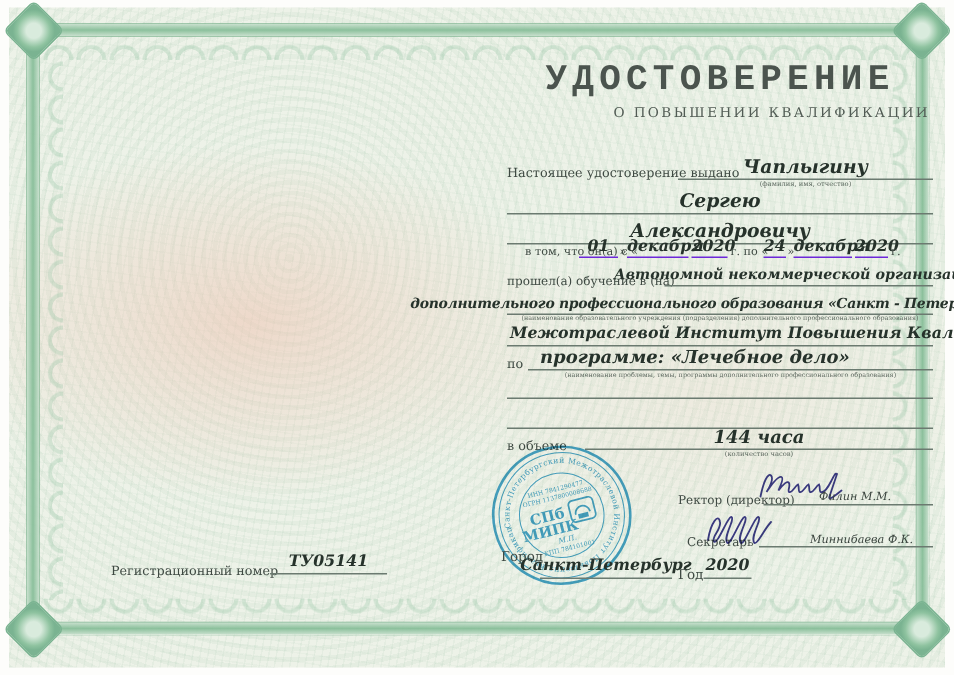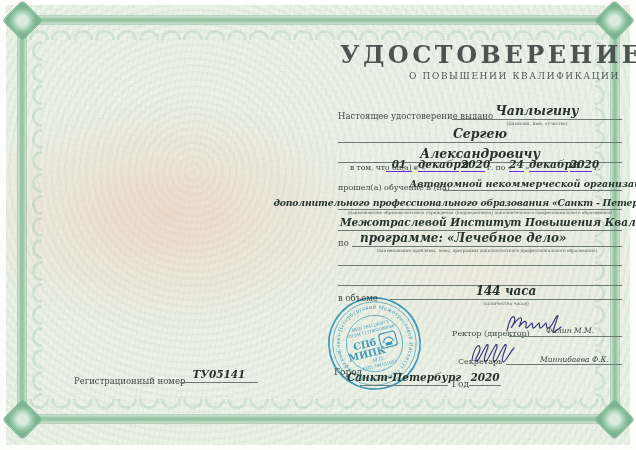--- a/index.html
+++ b/index.html
@@ -17,21 +17,21 @@
   .band-v{background:linear-gradient(90deg,#c6dfcc,#85bd97 50%,#c6dfcc);box-shadow:0 0 0 .5px #7fb591;}
   .corner{position:absolute;width:27px;height:27px;transform:rotate(45deg);
     background:radial-gradient(circle at 50% 50%, #d9ebdd 0 5px, #8fc3a0 11px, #7ab391 14px);
     box-shadow:0 0 0 1px #7ab391;border-radius:3px;}
   .lace{position:absolute;opacity:.5;}
   .lace-h-top{background:radial-gradient(circle at 11px 14px, rgba(255,255,255,0) 7px, rgba(139,192,157,.55) 7.5px, rgba(139,192,157,.55) 9.5px, rgba(255,255,255,0) 10.5px);background-size:22px 14px;background-repeat:repeat-x;}
   .lace-h-bot{background:radial-gradient(circle at 11px 0px, rgba(255,255,255,0) 7px, rgba(139,192,157,.55) 7.5px, rgba(139,192,157,.55) 9.5px, rgba(255,255,255,0) 10.5px);background-size:22px 14px;background-repeat:repeat-x;}
   .lace-v-left{background:radial-gradient(circle at 14px 11px, rgba(255,255,255,0) 7px, rgba(139,192,157,.55) 7.5px, rgba(139,192,157,.55) 9.5px, rgba(255,255,255,0) 10.5px);background-size:14px 22px;background-repeat:repeat-y;}
   .lace-v-right{background:radial-gradient(circle at 0px 11px, rgba(255,255,255,0) 7px, rgba(139,192,157,.55) 7.5px, rgba(139,192,157,.55) 9.5px, rgba(255,255,255,0) 10.5px);background-size:14px 22px;background-repeat:repeat-y;}
   .title{position:absolute;left:340px;top:40px;width:280px;text-align:center;
-    font-size:24px;font-weight:bold;letter-spacing:3.5px;color:#4b544e;}
+    font-size:24px;font-weight:bold;letter-spacing:3.5px;color:#4b544e;font-family:Liberation Mono, monospace;}
   .subtitle{position:absolute;left:340px;top:71px;width:280px;text-align:right;
     font-size:9px;letter-spacing:1.6px;color:#515b54;}
   .note{position:absolute;left:30px;top:198px;width:270px;text-align:center;
     font-style:italic;font-size:10px;line-height:16px;letter-spacing:.4px;color:#9c7464;}
   .lbl{position:absolute;color:#3f4a43;white-space:nowrap;}
   .fline{position:absolute;border-bottom:1px solid #6b7a70;display:flex;align-items:flex-end;justify-content:center;}
   .fline.la{justify-content:flex-start;}
   .val{font-style:italic;font-weight:bold;color:#26322b;line-height:1.1;white-space:nowrap;padding-bottom:1px;}
   .cap{position:absolute;color:#5c685f;text-align:center;white-space:nowrap;}
   .slot{position:absolute;border-bottom:1px solid #6d28d9;text-align:center;

